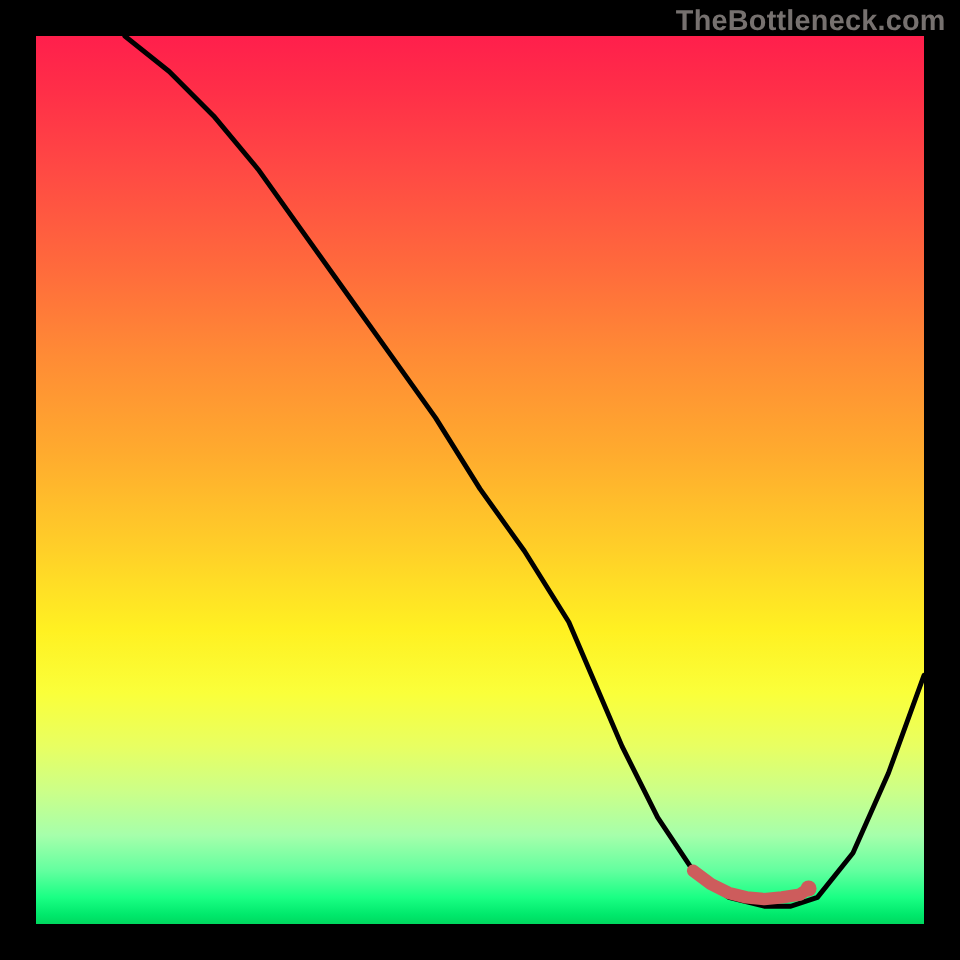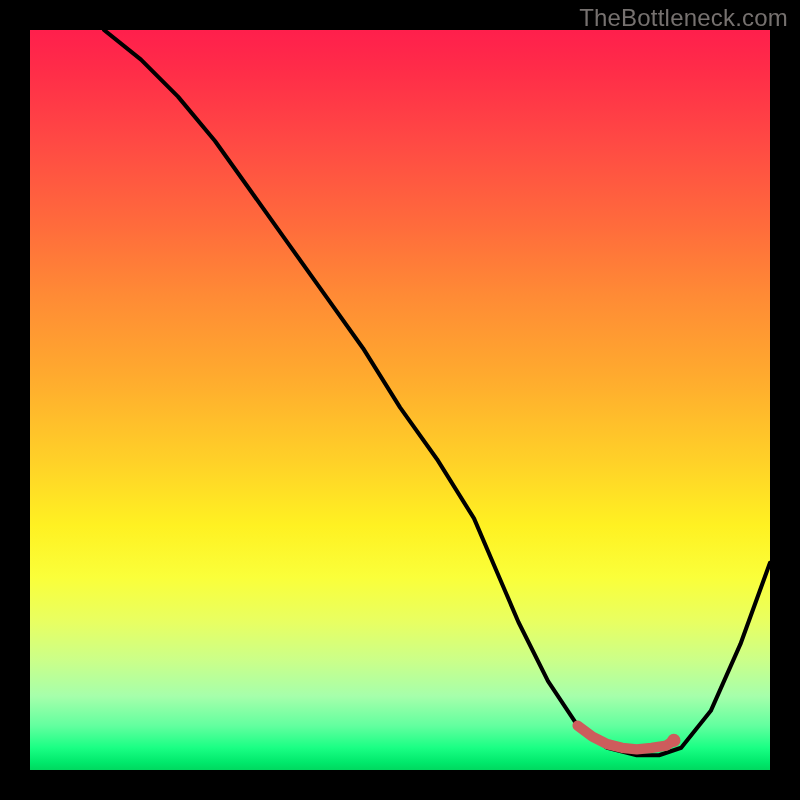--- a/index.html
+++ b/index.html
@@ -15,21 +15,21 @@
     width: 800px;
     height: 800px;
     background: #000;
   }
   .watermark {
     position: absolute;
     top: 4px;
     right: 12px;
     font-family: Arial, Helvetica, sans-serif;
     font-size: 24px;
-    font-weight: normal;
+    font-weight: bold;
     color: #76716f;
     letter-spacing: 0.2px;
   }
   .plot {
     position: absolute;
     left: 30px;
     top: 30px;
     width: 740px;
     height: 740px;
   }

